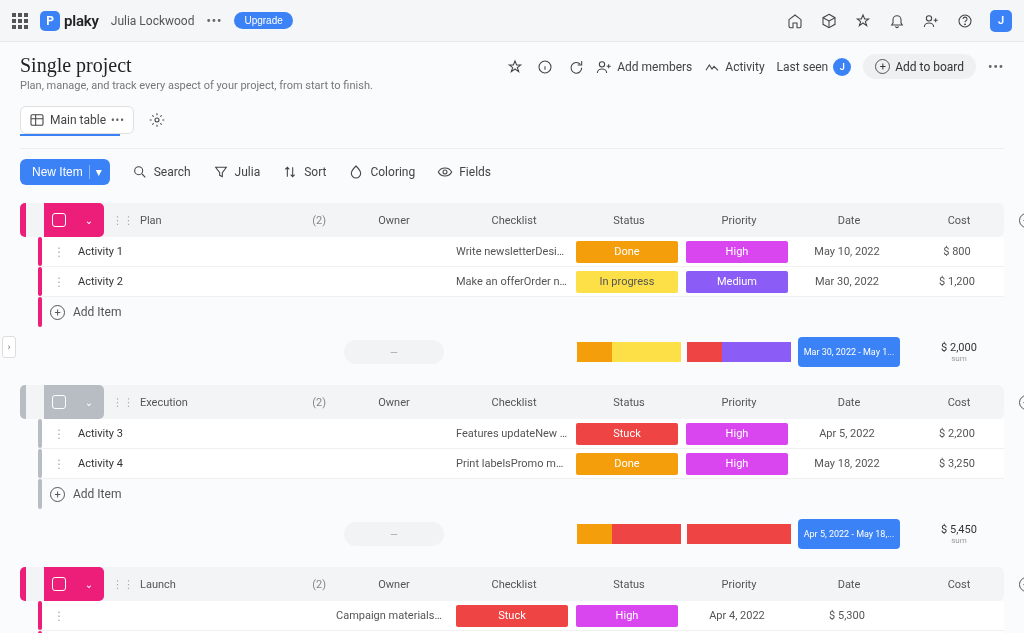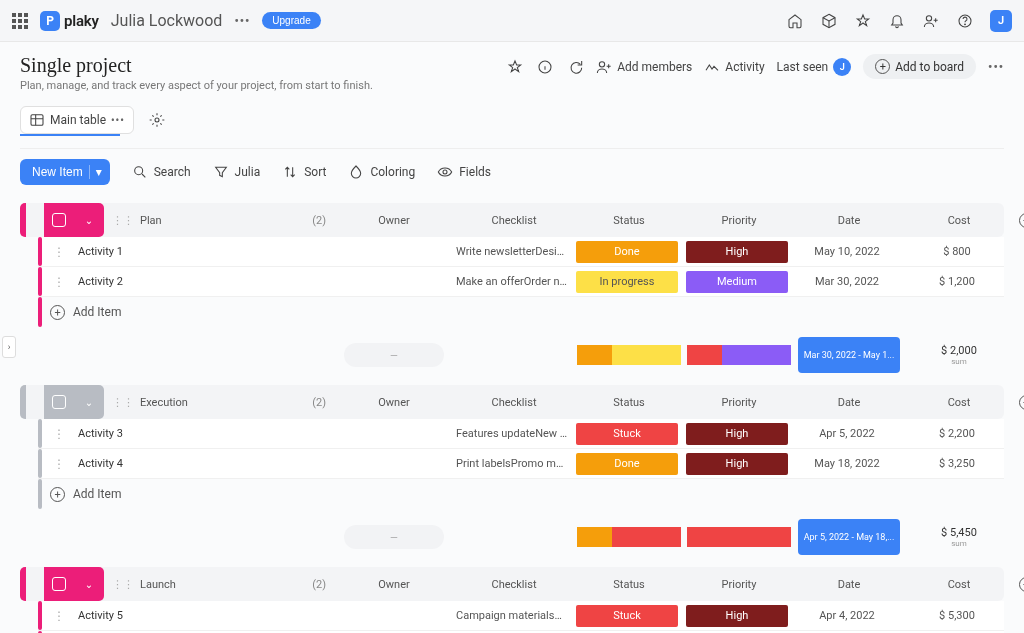--- a/index.html
+++ b/index.html
@@ -3,21 +3,21 @@
 <meta charset="utf-8">
 <style>
 * { box-sizing: border-box; margin: 0; padding: 0; }
 body { font-family: -apple-system, BlinkMacSystemFont, "Segoe UI", Roboto, sans-serif; font-size: 12px; color: #333; background: #fafbfc; width: 1024px; }
 .topbar { height: 42px; background: #f5f6f8; border-bottom: 1px solid #e8e8e8; display: flex; align-items: center; padding: 0 12px; gap: 12px; }
 .apps-grid { width: 16px; height: 16px; display: grid; grid-template-columns: repeat(3,4px); grid-template-rows: repeat(3,4px); gap: 2px; }
 .apps-grid span { background: #555; }
 .logo { display: flex; align-items: center; gap: 4px; }
 .logo-badge { width: 20px; height: 20px; background: #3b82f6; border-radius: 5px; color: #fff; display: flex; align-items: center; justify-content: center; font-weight: 700; font-size: 12px; }
 .logo-text { font-weight: 600; font-size: 15px; color: #222; letter-spacing: -0.2px; }
-.username { font-size: 16px; color: #555; }
+.username { font-size: 12px; color: #555; }
 .upgrade { background: #3b82f6; color: #fff; border: none; border-radius: 12px; padding: 3px 10px; font-size: 10px; cursor: pointer; }
 .ellipsis { color: #666; cursor: pointer; letter-spacing: 1px; font-weight: 700; }
 .topbar-right { margin-left: auto; display: flex; align-items: center; gap: 16px; }
 .icon-btn { width: 18px; height: 18px; display: flex; align-items: center; justify-content: center; cursor: pointer; color: #444; }
 .avatar { width: 22px; height: 22px; border-radius: 5px; background: #3b82f6; color: #fff; display: flex; align-items: center; justify-content: center; font-size: 11px; font-weight: 600; }
 .avatar-sm { width: 18px; height: 18px; border-radius: 50%; background: #3b82f6; color: #fff; display: inline-flex; align-items: center; justify-content: center; font-size: 9px; font-weight: 600; }
 
 .main { padding: 12px 20px 0 20px; }
 .board-head { display: flex; align-items: flex-start; gap: 14px; }
 .board-title { font-size: 20px; font-weight: 500; color: #222; font-family: Liberation Serif, serif; }
@@ -51,32 +51,32 @@
 
 .row { display: grid; grid-template-columns: 6px 30px 258px 120px 120px 110px 110px 110px 110px; height: 30px; align-items: center; font-size: 11px; background: #fff; border-bottom: 1px solid #f0f0f0; margin-left: 18px; }
 .row-color { width: 4px; height: 100%; border-radius: 2px; }
 .row-menu { color: #aaa; cursor: pointer; text-align: center; font-size: 12px; }
 .row-name { color: #333; padding-left: 4px; }
 .cell { text-align: center; color: #555; white-space: nowrap; overflow: hidden; text-overflow: ellipsis; padding: 0 4px; }
 .pill { color: #fff; height: 22px; line-height: 22px; border-radius: 2px; font-size: 11px; width: 100%; display: block; }
 .pill-done { background: #f59e0b; }
 .pill-inprog { background: #fde047; color: #555; }
 .pill-stuck { background: #ef4444; }
-.pill-high { background: #7f1d1d; }
+.pill-high { background: #d946ef; }
 .pill-medium { background: #8b5cf6; }
 
 .add-item { display: flex; align-items: center; gap: 8px; height: 30px; margin-left: 18px; font-size: 12px; color: #555; cursor: pointer; }
 .add-item .row-color { width: 4px; height: 100%; border-radius: 2px; }
 .plus-circ { width: 15px; height: 15px; border: 1.5px solid #555; border-radius: 50%; display: flex; align-items: center; justify-content: center; font-size: 11px; line-height: 1; }
 
 .summary { display: grid; grid-template-columns: 24px 30px 30px 230px 120px 120px 110px 110px 110px 110px 24px; height: 30px; align-items: center; margin-top: 10px; font-size: 10px; }
 .sum-owner { background: #f2f3f5; border-radius: 14px; height: 24px; display: flex; align-items: center; justify-content: center; color: #aaa; width: 100px; margin: auto; }
 .sum-bar { height: 20px; display: flex; margin: 0 3px; }
 .sum-seg { flex: 1; }
-.sum-date { background: #3b82f6; color: #fff; height: 36px; border-radius: 4px; display: flex; align-items: center; justify-content: center; font-size: 9px; margin: 0 4px; overflow: hidden; white-space: nowrap; }
+.sum-date { background: #3b82f6; color: #fff; height: 30px; border-radius: 4px; display: flex; align-items: center; justify-content: center; font-size: 9px; margin: 0 4px; overflow: hidden; white-space: nowrap; }
 .sum-cost { text-align: center; }
 .sum-cost .big { font-size: 11px; color: #333; }
 .sum-cost .sm { font-size: 8px; color: #999; }
 .sum-more { color: #888; cursor: pointer; text-align: center; }
 
 .expand-handle { position: absolute; left: 2px; top: 336px; width: 14px; height: 22px; background: #fff; border: 1px solid #ddd; border-radius: 3px; display: flex; align-items: center; justify-content: center; font-size: 9px; color: #555; cursor: pointer; }
 
 svg { width: 16px; height: 16px; stroke: currentColor; fill: none; stroke-width: 1.6; }
 </style>
 </head>
@@ -453,21 +453,20 @@
       <div class="col-head">Priority</div>
       <div class="col-head">Date</div>
       <div class="col-head">Cost</div>
       <div class="add-col">
             <span class="plus-circ">+</span>
           </div>
     </div>
       <div class="row">
         <div class="row-color"></div>
         <div class="row-menu">⋮</div>
-        <div class="row-name">Activity 5</div>
         <div class="cell"></div>
         <div class="cell">Campaign materialsUpd...</div>
         <div class="cell">
             <span class="pill pill-stuck">Stuck</span>
           </div>
         <div class="cell">
             <span class="pill pill-high">High</span>
           </div>
         <div class="cell">Apr 4, 2022</div>
         <div class="cell">$ 5,300</div>

